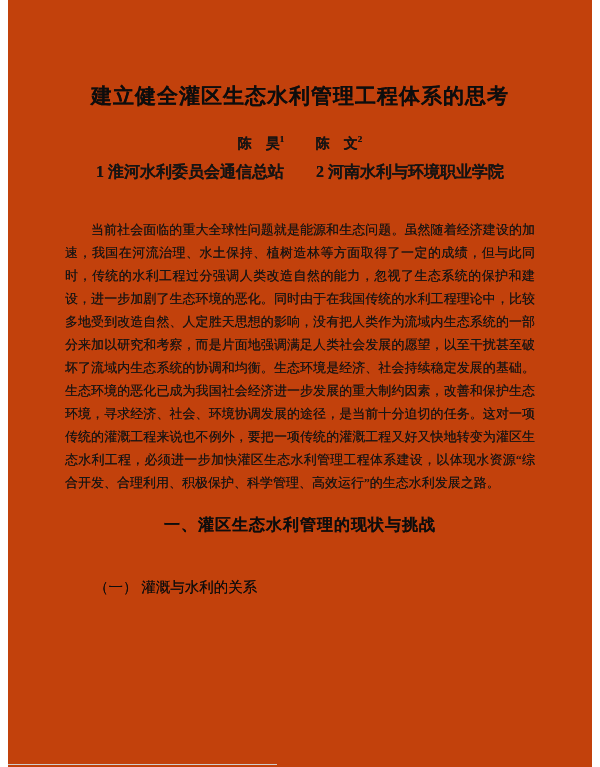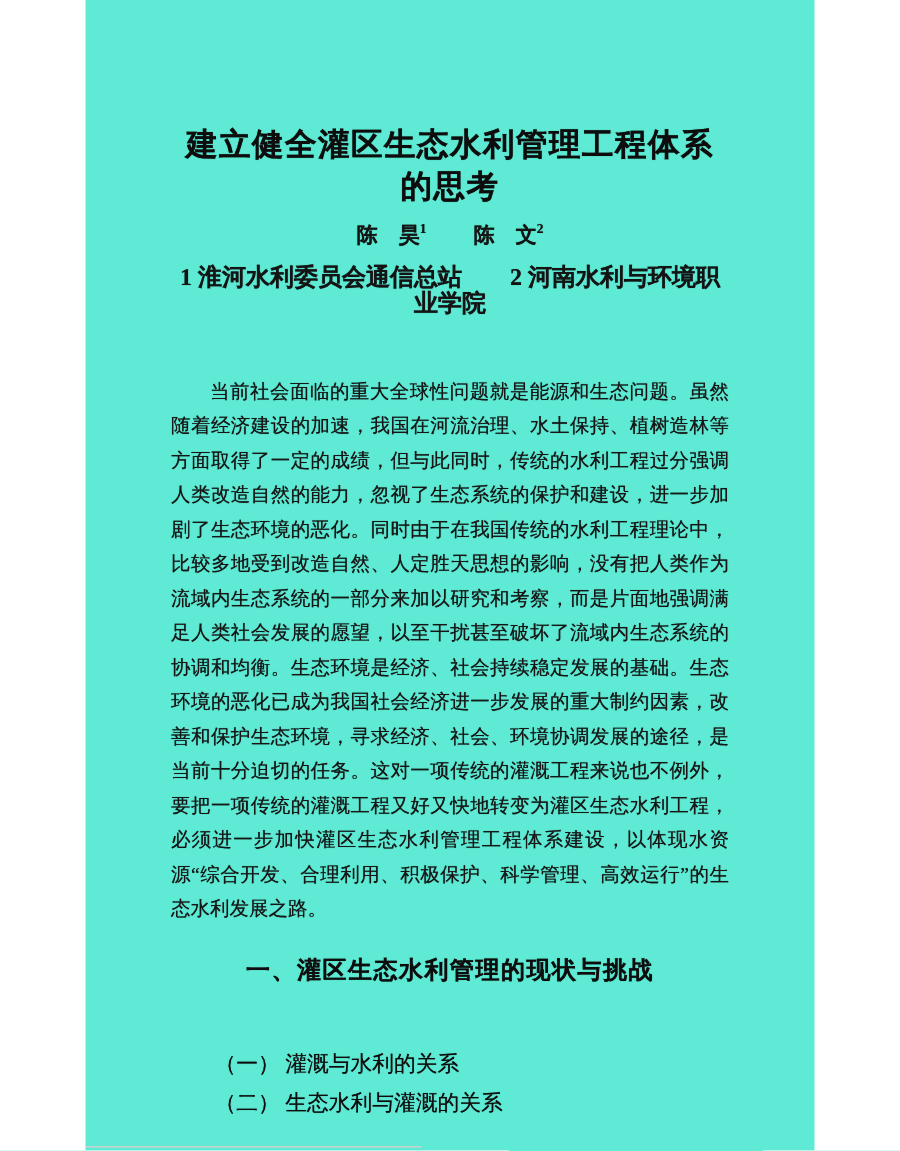--- a/index.html
+++ b/index.html
@@ -1,39 +1,39 @@
 <!DOCTYPE html>
 <html><head>
 <meta charset="utf-8">
 <style>
   html, body { margin: 0; padding: 0; background: #ffffff; }
   .page {
     position: relative;
-    width: 486px;
+    width: 584px;
     height: 767px;
     margin: 0 auto;
-    background: #5eead4;
+    background: #c2410c;
     overflow: hidden;
     box-sizing: border-box;
     padding: 82px 57px 0 57px;
     font-family: "Liberation Serif", "DejaVu Serif", serif;
     color: #141414;
     text-shadow: 0 0 0.45px rgba(10,10,10,0.75);
   }
   .title {
     margin: 0;
     font-size: 21px;
     font-weight: bold;
     line-height: 28px;
     text-align: center;
     letter-spacing: 1px;
     color: #0d0d0d;
   }
   .authors {
-    margin-top: 5px;
+    margin-top: 20px;
     text-align: center;
     font-size: 14px;
     font-weight: bold;
     line-height: 18px;
   }
   .author + .author { margin-left: 28px; }
   .author .sup { font-size: 9px; vertical-align: super; }
   .affiliation {
     margin-top: 10px;
     text-align: center;
@@ -92,17 +92,16 @@
 
   <div class="affiliation">1 淮河水利委员会通信总站　　2 河南水利与环境职业学院</div>
 
   <p class="body-para intro">当前社会面临的重大全球性问题就是能源和生态问题。虽然随着经济建设的加速，我国在河流治理、水土保持、植树造林等方面取得了一定的成绩，但与此同时，传统的水利工程过分强调人类改造自然的能力，忽视了生态系统的保护和建设，进一步加剧了生态环境的恶化。同时由于在我国传统的水利工程理论中，比较多地受到改造自然、人定胜天思想的影响，没有把人类作为流域内生态系统的一部分来加以研究和考察，而是片面地强调满足人类社会发展的愿望，以至干扰甚至破坏了流域内生态系统的协调和均衡。生态环境是经济、社会持续稳定发展的基础。生态环境的恶化已成为我国社会经济进一步发展的重大制约因素，改善和保护生态环境，寻求经济、社会、环境协调发展的途径，是当前十分迫切的任务。这对一项传统的灌溉工程来说也不例外，要把一项传统的灌溉工程又好又快地转变为灌区生态水利工程，必须进一步加快灌区生态水利管理工程体系建设，以体现水资源“综合开发、合理利用、积极保护、科学管理、高效运行”的生态水利发展之路。</p>
 
   <h2 class="section-heading">一、灌区生态水利管理的现状与挑战</h2>
 
   <h3 class="sub-heading">（一） 灌溉与水利的关系</h3>
 
 
-  <h3 class="sub-heading tight">（二） 生态水利与灌溉的关系</h3>
 
   <div class="scan-line"></div>
 
 </div>
 
 </body></html>

